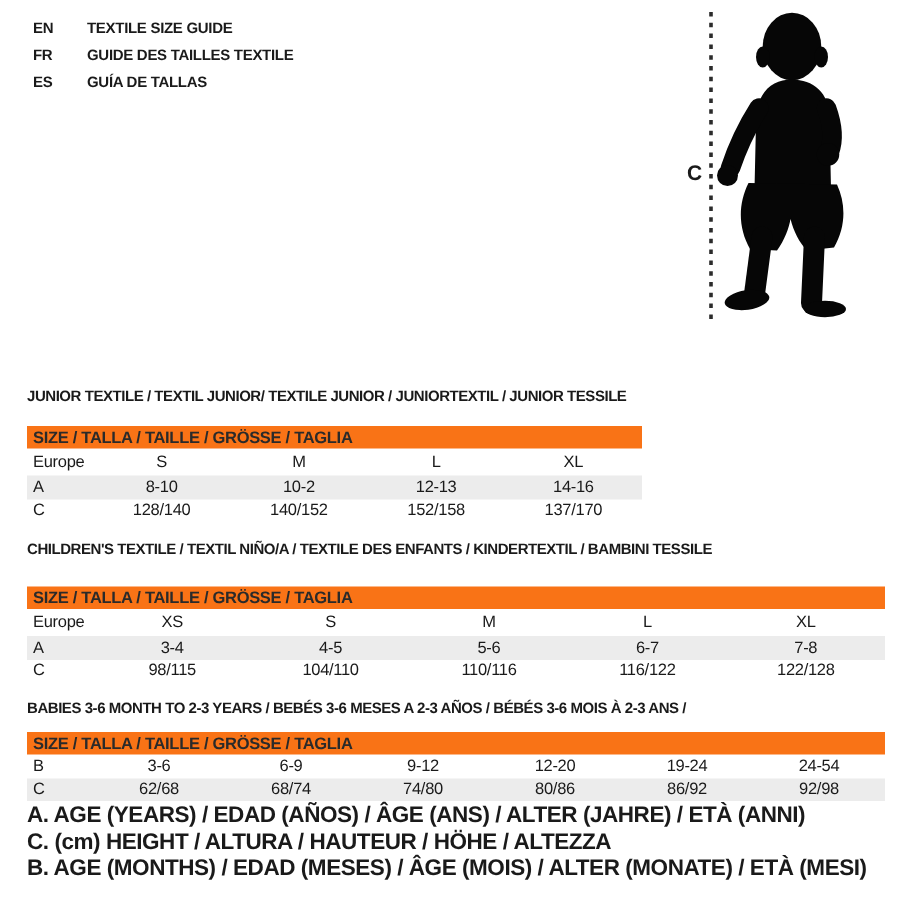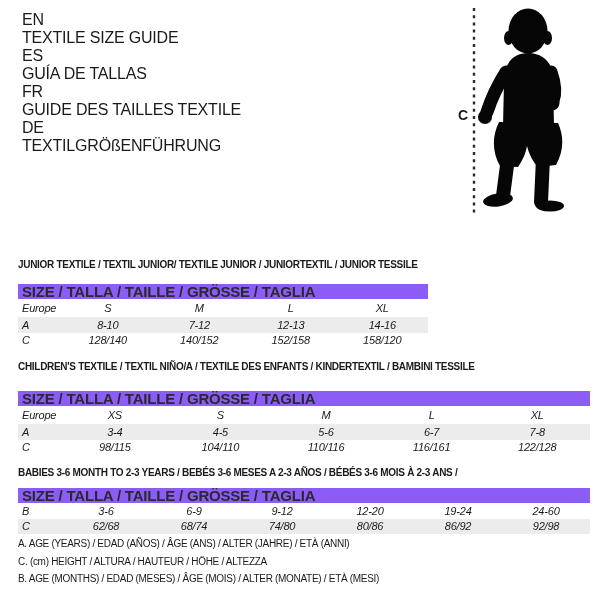--- a/index.html
+++ b/index.html
@@ -3,73 +3,69 @@
 <meta charset="utf-8">
 <style>
   html,body{margin:0;padding:0;background:#fff;}
   *{box-sizing:border-box;}
   .stage{
     position:relative;width:600px;height:600px;background:#ffffff;overflow:hidden;
     font-family:"Liberation Sans","DejaVu Sans",sans-serif;color:#1a1a1a;
   }
   
   .lang-block{position:absolute;left:22px;top:11px;}
-  .lang-row{display:flex;line-height:18px;font-size:16px;font-weight:400;letter-spacing:-0.2px;flex-direction:column;}
+  .lang-row{display:flex;line-height:18px;font-size:10px;font-weight:700;letter-spacing:-0.2px;}
   .lang-code{width:36px;flex:none;}
   
   .figure-svg{position:absolute;left:440px;top:0;width:160px;height:220px;}
   
   .section{position:absolute;left:18px;}
   .sec-junior{top:215px;width:410px;}
   .sec-children{top:317px;width:572px;}
   .sec-babies{top:423px;width:572px;}
   .sec-heading{font-size:10px;font-weight:700;letter-spacing:-0.3px;line-height:15px;white-space:nowrap;margin-top:42px;}
   .sec-junior .tbl{margin-top:12px;}
   .sec-children .tbl{margin-top:17px;}
   .sec-babies .tbl{margin-top:8px;}
   
   .tbl{width:100%;font-size:11px;letter-spacing:-0.2px;}
   .thead{
-    background:#8b5cf6;height:15px;display:flex;align-items:center;
-    padding-left:4px;font-weight:700;font-size:15px;color:#2a2a2a;
+    background:#f97316;height:15px;display:flex;align-items:center;
+    padding-left:4px;font-weight:700;font-size:11px;color:#2a2a2a;
   }
-  .r{display:grid;align-items:center;font-style:italic;}
+  .r{display:grid;align-items:center;}
   .cols4{grid-template-columns:44px repeat(4,1fr);}
   .cols5{grid-template-columns:44px repeat(5,1fr);}
   .cols6{grid-template-columns:44px repeat(6,1fr);}
   .r-europe{height:18px;}
   .r-data{height:15.5px;}
   .alt{background:#ececec;}
   .c{text-align:center;}
   .lbl{text-align:left;padding-left:4px;}
   
   .footnotes{position:absolute;left:18px;top:535px;}
-  .footnote{font-size:10px;font-weight:400;letter-spacing:-0.3px;line-height:17.5px;white-space:nowrap;}
+  .footnote{font-size:15px;font-weight:700;letter-spacing:-0.3px;line-height:17.5px;white-space:nowrap;}
 </style>
 </head>
 <body>
 
 <div class="stage">
 
   <div class="lang-block">
     <div class="lang-row">
       <span class="lang-code">EN</span>
       <span class="lang-title">TEXTILE SIZE GUIDE</span>
     </div>
     <div class="lang-row">
-      <span class="lang-code">ES</span>
-      <span class="lang-title">GUÍA DE TALLAS</span>
-    </div>
-    <div class="lang-row">
       <span class="lang-code">FR</span>
       <span class="lang-title">GUIDE DES TAILLES TEXTILE</span>
     </div>
     <div class="lang-row">
-      <span class="lang-code">DE</span>
-      <span class="lang-title">TEXTILGRÖßENFÜHRUNG</span>
+      <span class="lang-code">ES</span>
+      <span class="lang-title">GUÍA DE TALLAS</span>
     </div>
   </div>
 
   <svg class="figure-svg" viewBox="0 0 160 220">
     <line x1="34" y1="8" x2="34" y2="213" stroke="#2b2b2b" stroke-width="2.4" stroke-dasharray="3 4.2"></line>
     <text x="23" y="120" font-size="14" font-weight="bold" text-anchor="middle" fill="#1a1a1a">C</text>
     <g fill="#060606" stroke="none">
       <ellipse cx="88" cy="31" rx="19.5" ry="22.5"></ellipse>
       <ellipse cx="68.5" cy="38" rx="4.5" ry="7"></ellipse>
       <ellipse cx="107.5" cy="38" rx="4.5" ry="7"></ellipse>
@@ -93,30 +89,30 @@
       <div class="r cols4 r-europe">
         <div class="lbl">Europe</div>
         <div class="c">S</div>
         <div class="c">M</div>
         <div class="c">L</div>
         <div class="c">XL</div>
       </div>
       <div class="r cols4 r-data alt">
         <div class="lbl">A</div>
         <div class="c">8-10</div>
-        <div class="c">7-12</div>
+        <div class="c">10-2</div>
         <div class="c">12-13</div>
         <div class="c">14-16</div>
       </div>
       <div class="r cols4 r-data">
         <div class="lbl">C</div>
         <div class="c">128/140</div>
         <div class="c">140/152</div>
         <div class="c">152/158</div>
-        <div class="c">158/120</div>
+        <div class="c">137/170</div>
       </div>
     </div>
   </div>
 
   <div class="section sec-children">
     <div class="sec-heading">CHILDREN'S TEXTILE / TEXTIL NIÑO/A / TEXTILE DES ENFANTS / KINDERTEXTIL / BAMBINI TESSILE</div>
     <div class="tbl">
       <div class="thead">SIZE / TALLA / TAILLE / GRÖSSE / TAGLIA</div>
       <div class="r cols5 r-europe">
         <div class="lbl">Europe</div>
@@ -132,38 +128,38 @@
         <div class="c">4-5</div>
         <div class="c">5-6</div>
         <div class="c">6-7</div>
         <div class="c">7-8</div>
       </div>
       <div class="r cols5 r-data">
         <div class="lbl">C</div>
         <div class="c">98/115</div>
         <div class="c">104/110</div>
         <div class="c">110/116</div>
-        <div class="c">116/161</div>
+        <div class="c">116/122</div>
         <div class="c">122/128</div>
       </div>
     </div>
   </div>
 
   <div class="section sec-babies">
     <div class="sec-heading">BABIES 3-6 MONTH TO 2-3 YEARS / BEBÉS 3-6 MESES A 2-3 AÑOS / BÉBÉS 3-6 MOIS À 2-3 ANS /</div>
     <div class="tbl">
       <div class="thead">SIZE / TALLA / TAILLE / GRÖSSE / TAGLIA</div>
       <div class="r cols6 r-data">
         <div class="lbl">B</div>
         <div class="c">3-6</div>
         <div class="c">6-9</div>
         <div class="c">9-12</div>
         <div class="c">12-20</div>
         <div class="c">19-24</div>
-        <div class="c">24-60</div>
+        <div class="c">24-54</div>
       </div>
       <div class="r cols6 r-data alt">
         <div class="lbl">C</div>
         <div class="c">62/68</div>
         <div class="c">68/74</div>
         <div class="c">74/80</div>
         <div class="c">80/86</div>
         <div class="c">86/92</div>
         <div class="c">92/98</div>
       </div>

